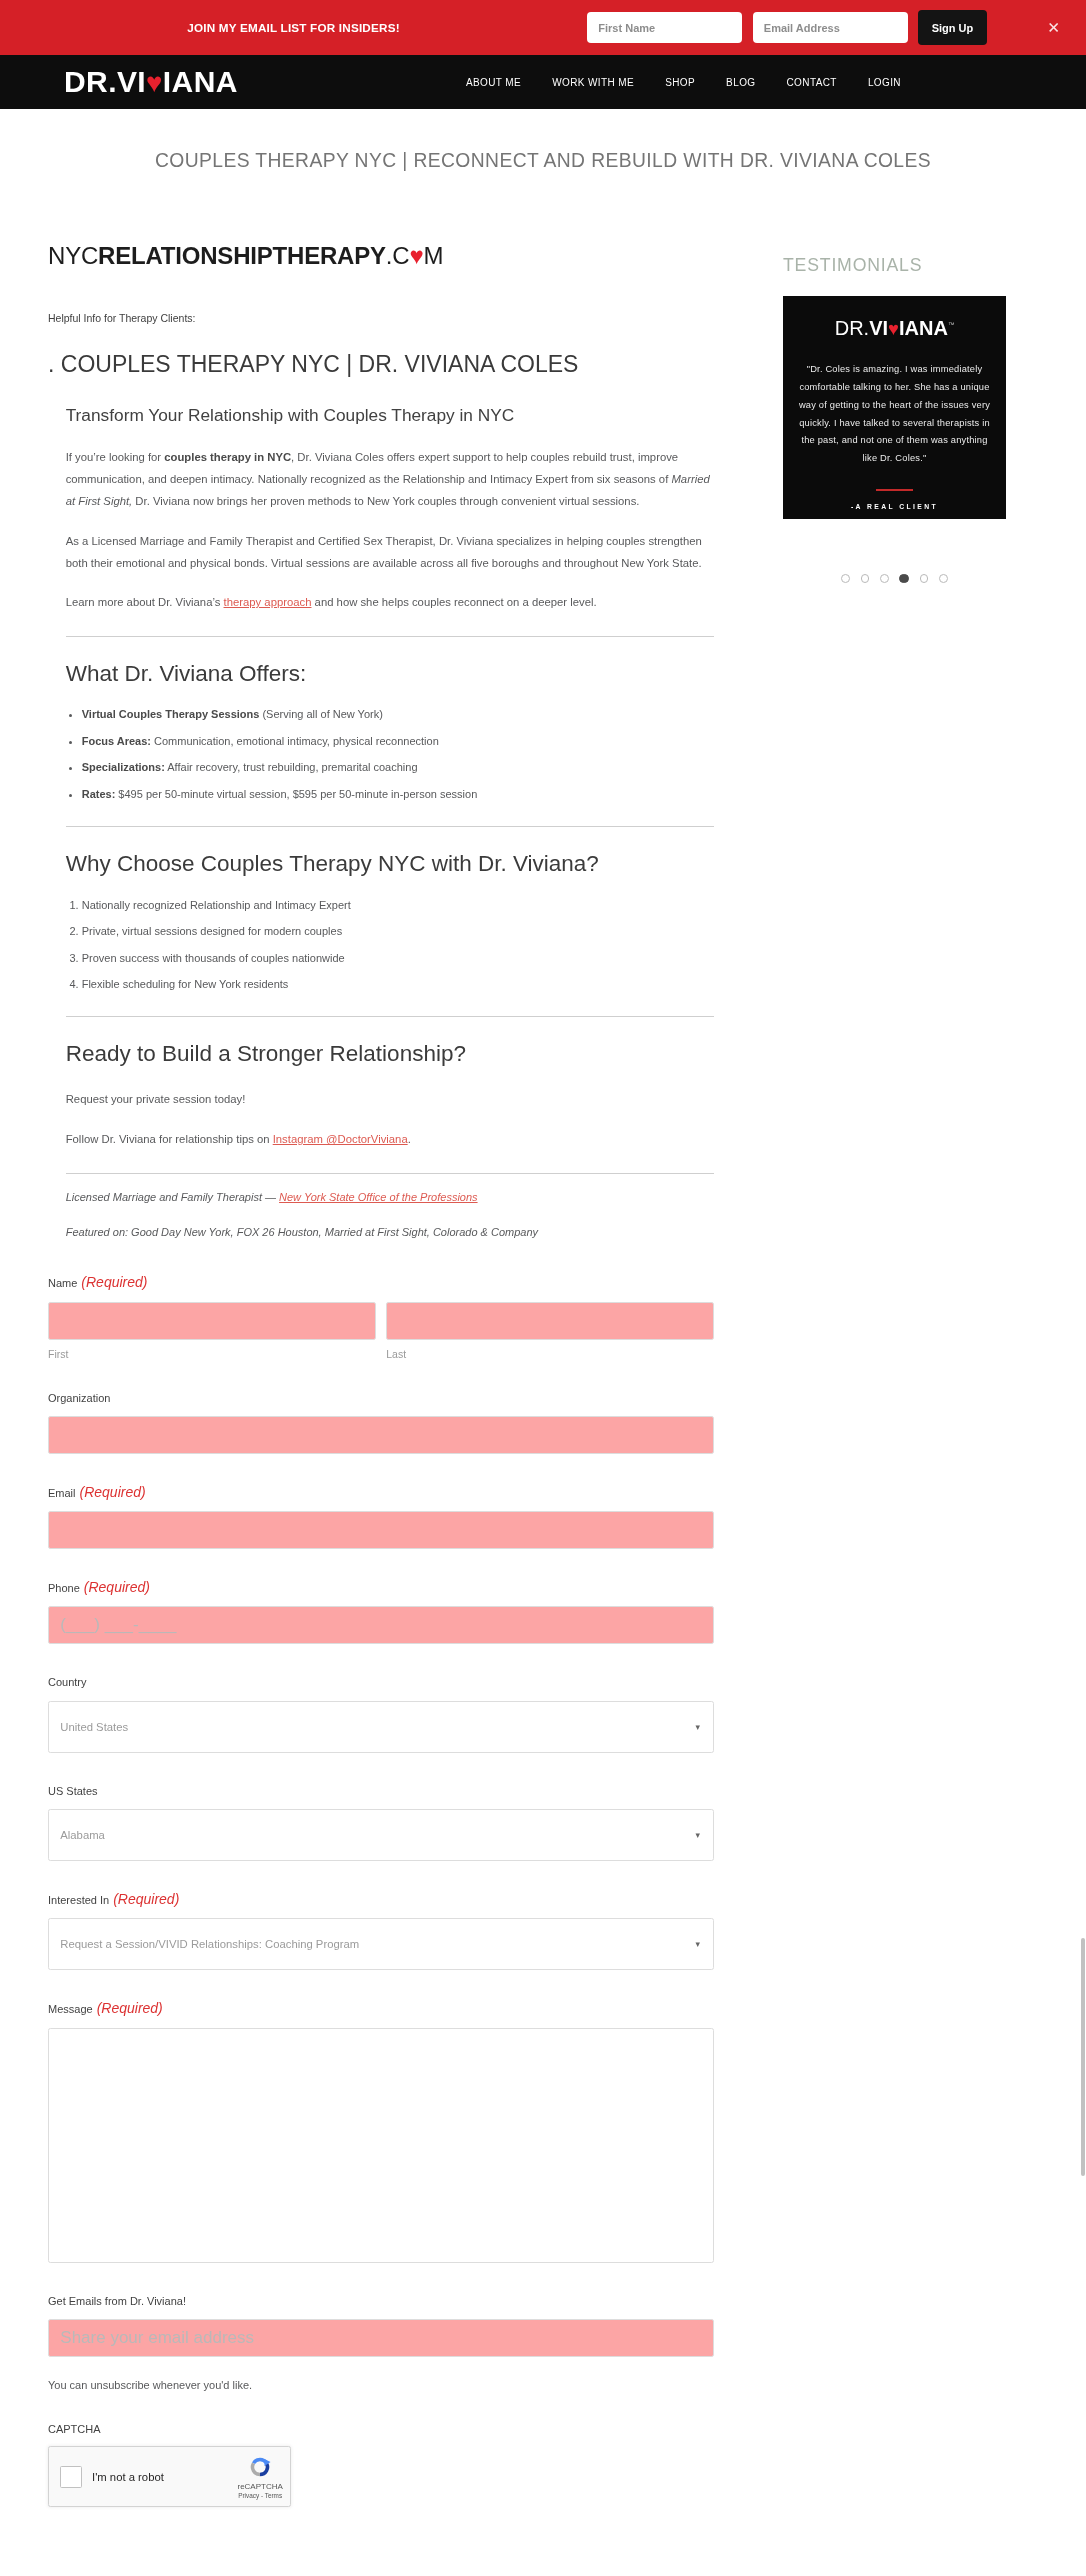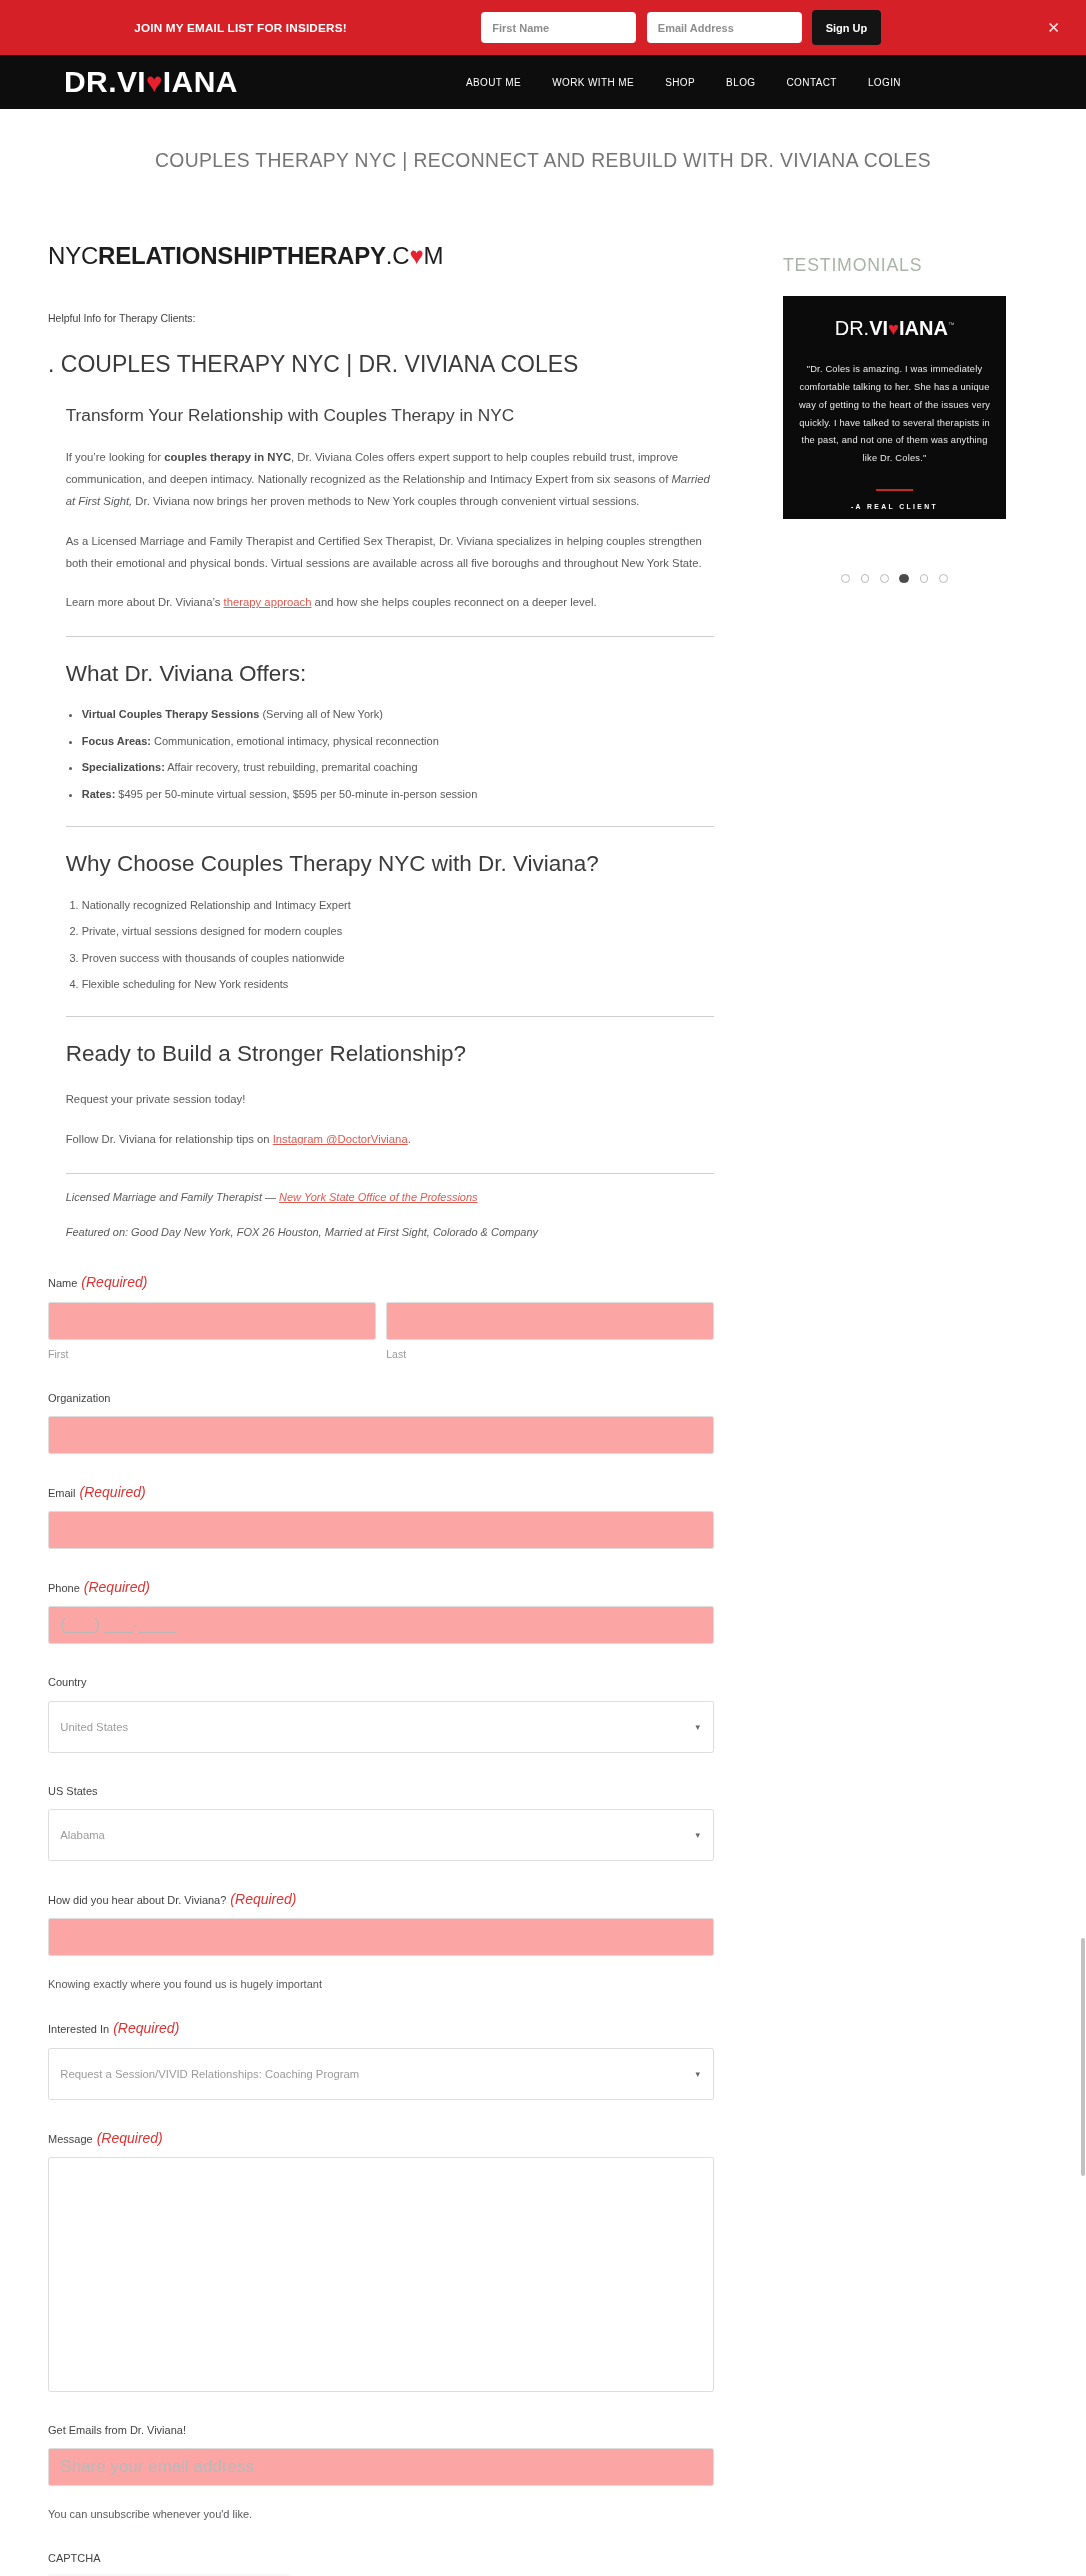--- a/index.html
+++ b/index.html
@@ -5,21 +5,21 @@
   * { box-sizing: border-box; }
   html,body { margin:0; padding:0; }
   body {
     width:1086px; min-height:2576px; background:#ffffff; position:relative;
     font-family:"Liberation Sans", sans-serif; color:#58595b;
   }
   a { text-decoration:none; }
 
   
   .topbar { height:55px; background:#d52027; display:flex; align-items:center; }
-  .topbar-msg { width:481px; text-align:center; color:#fff; font-weight:700; font-size:11.7px; letter-spacing:0.2px; }
+  .topbar-msg { width:587px; text-align:center; color:#fff; font-weight:700; font-size:11.7px; letter-spacing:0.2px; }
   .tb-input { width:155px; height:31px; border:none; border-radius:4px; padding:0 11.3px; font-size:11px;
               font-weight:700; color:#333; margin-right:10.5px; font-family:"Liberation Sans", sans-serif; }
   .tb-input::placeholder { color:#8d8d8d; opacity:1; }
   .tb-btn { height:35px; padding:0 13.7px; background:#141414; color:#fff; border:none; border-radius:4px;
             font-size:11px; font-weight:700; cursor:pointer; font-family:"Liberation Sans", sans-serif; }
   .tb-close { margin-left:auto; margin-right:26px; color:rgba(255,255,255,.88); font-size:15.3px; cursor:pointer; }
 
   
   .navbar { height:54px; background:#0d0d0d; display:flex; align-items:center; padding:0 64px; }
   .logo { font-size:30px; font-weight:800; color:#fff; letter-spacing:0.4px; line-height:1; }
@@ -214,25 +214,20 @@
       </div>
 
       <div class="fgroup">
         <span class="flabel">US States</span>
         <div class="selectbox">
           <span class="val">Alabama</span>
           <span class="arrow">▾</span>
         </div>
       </div>
 
-      <div class="fgroup">
-        <span class="flabel">How did you hear about Dr. Viviana?</span><span class="req">(Required)</span>
-        <input class="finput" style="">
-        <div class="help">Knowing exactly where you found us is hugely important</div>
-      </div>
 
       <div class="fgroup">
         <span class="flabel">Interested In</span><span class="req">(Required)</span>
         <div class="selectbox">
           <span class="val">Request a Session/VIVID Relationships: Coaching Program</span>
           <span class="arrow">▾</span>
         </div>
       </div>
 
       <div class="fgroup">

